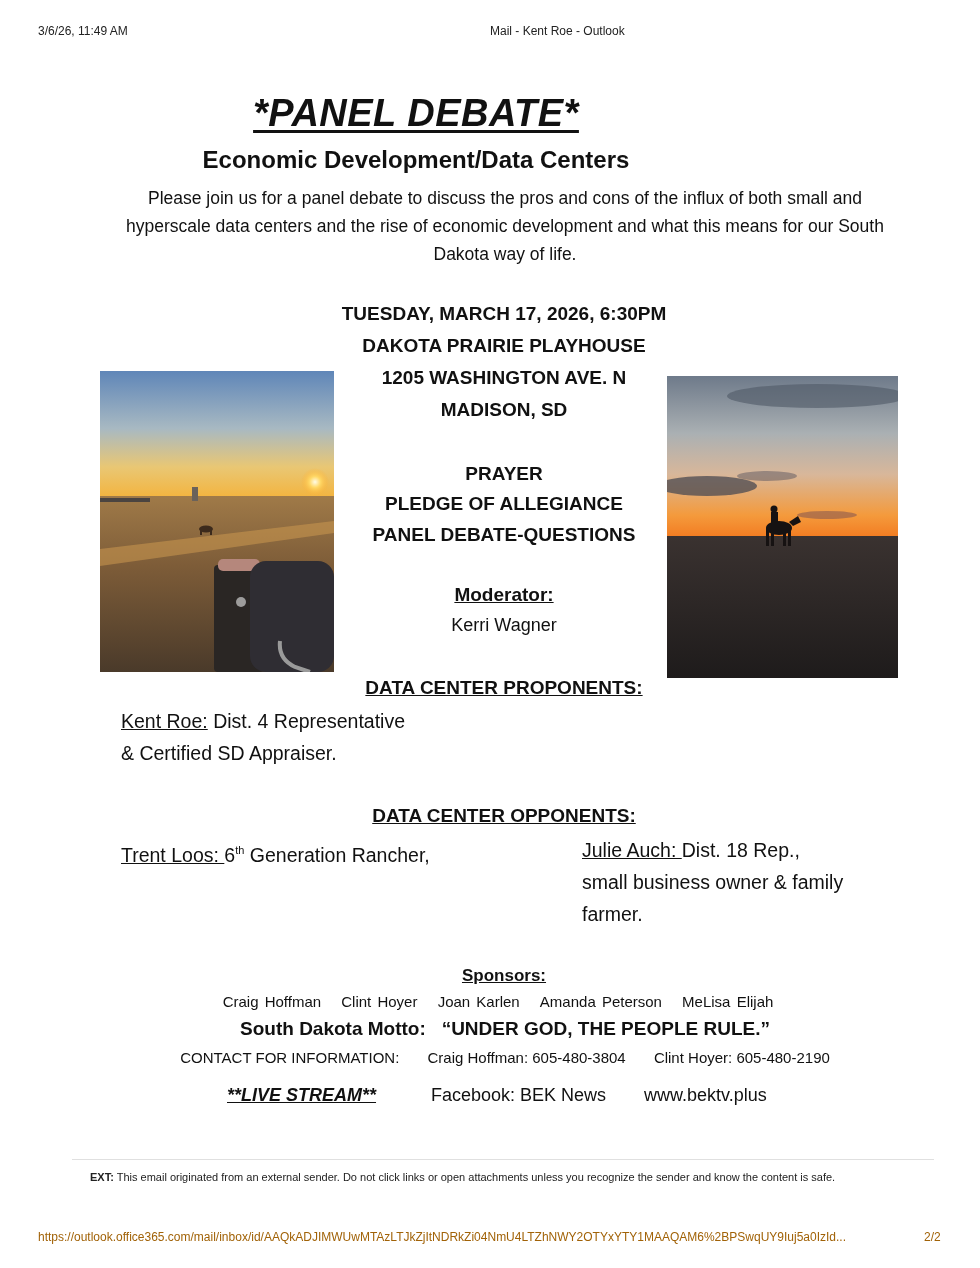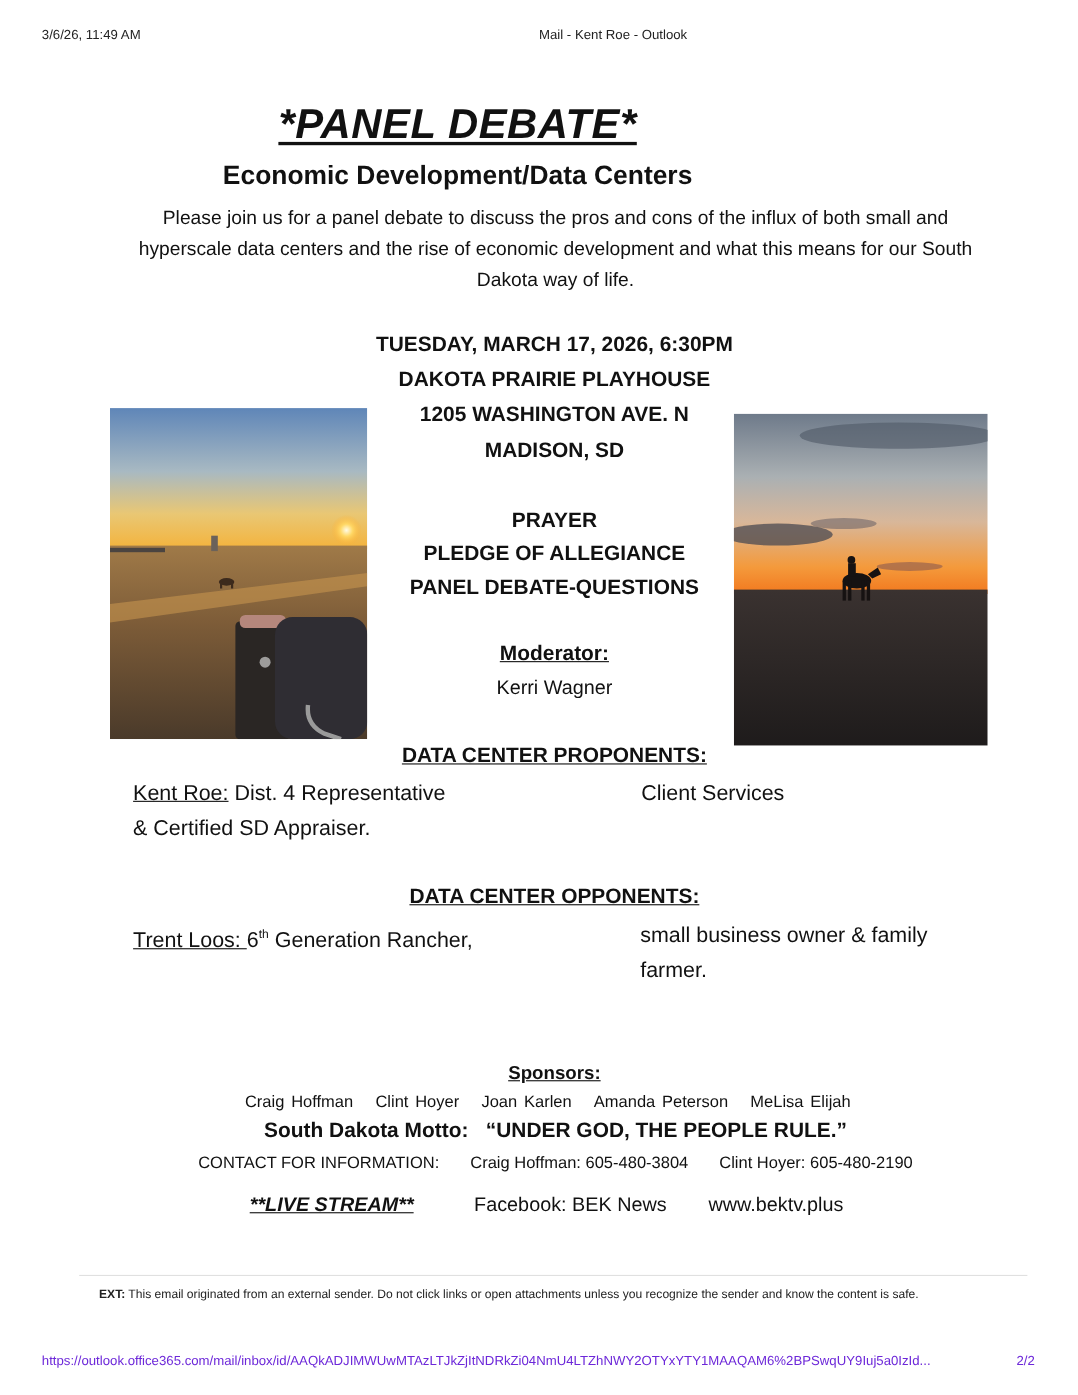--- a/index.html
+++ b/index.html
@@ -23,21 +23,21 @@
   .sponsors { font-size: 15px; left: 0; width: 996px; text-align: center; word-spacing: 2px; }
   .sponsors span { margin: 0 7px; }
   .motto { font-size: 19px; font-weight: bold; left: 0; width: 1010px; text-align: center; }
   .contact { font-size: 15px; left: 0; width: 1010px; text-align: center; }
   .contact span { margin: 0 12px; }
   .stream { font-size: 18px; top: 1085px; }
   .stream-label { font-weight: bold; font-style: italic; text-decoration: underline; }
   .divider { left: 72px; width: 862px; top: 1159px; height: 1px; background: #e0e0e0; }
   .ext { left: 90px; top: 1171px; font-size: 11px; color: #222; }
   .ext b { font-weight: bold; }
-  .footer { top: 1230px; font-size: 12px; color: #6d28d9; }
+  .footer { top: 1230px; font-size: 12px; color: #a16207; }
 </style>
 </head>
 <body>
 
 <div class="abs hdr" style="left:38px;">3/6/26, 11:49 AM</div>
 <div class="abs hdr" style="left:490px;">Mail - Kent Roe - Outlook</div>
 
 <div class="abs center title"><span>*PANEL DEBATE*</span></div>
 <div class="abs center subtitle">Economic Development/Data Centers</div>
 <div class="abs intro">Please join us for a panel debate to discuss the pros and cons of the influx of both small and hyperscale data centers and the rise of economic development and what this means for our South Dakota way of life.</div>
@@ -124,28 +124,28 @@
     </g>
   </svg>
 </div>
 
 <div class="abs sec-h" style="top:677px;">DATA CENTER PROPONENTS:</div>
 <div class="abs person" style="left:121px; top:705px;">
   <div><span class="nm">Kent Roe:</span><span> Dist. 4 Representative</span></div>
   <div>&amp; Certified SD Appraiser.</div>
 </div>
 <div class="abs person" style="left:583px; top:705px;">
-  <div>Client Services</div>
 </div>
 
 <div class="abs sec-h" style="top:805px;">DATA CENTER OPPONENTS:</div>
 <div class="abs person" style="left:121px; top:834px;">
   <div><span class="nm">Trent Loos: </span><span>6</span><sup style="font-size:11px;">th</sup><span> Generation Rancher,</span></div>
 </div>
 <div class="abs person" style="left:582px; top:834px;">
+  <div><span class="nm">Julie Auch: </span><span> Dist. 18 Rep.,</span></div>
   <div>small business owner &amp; family</div>
   <div>farmer.</div>
 </div>
 
 <div class="abs sponsors-h" style="top:966px;">Sponsors:</div>
 <div class="abs sponsors" style="top:993px;">
   <span>Craig Hoffman</span>
   <span>Clint Hoyer</span>
   <span>Joan Karlen</span>
   <span>Amanda Peterson</span>

